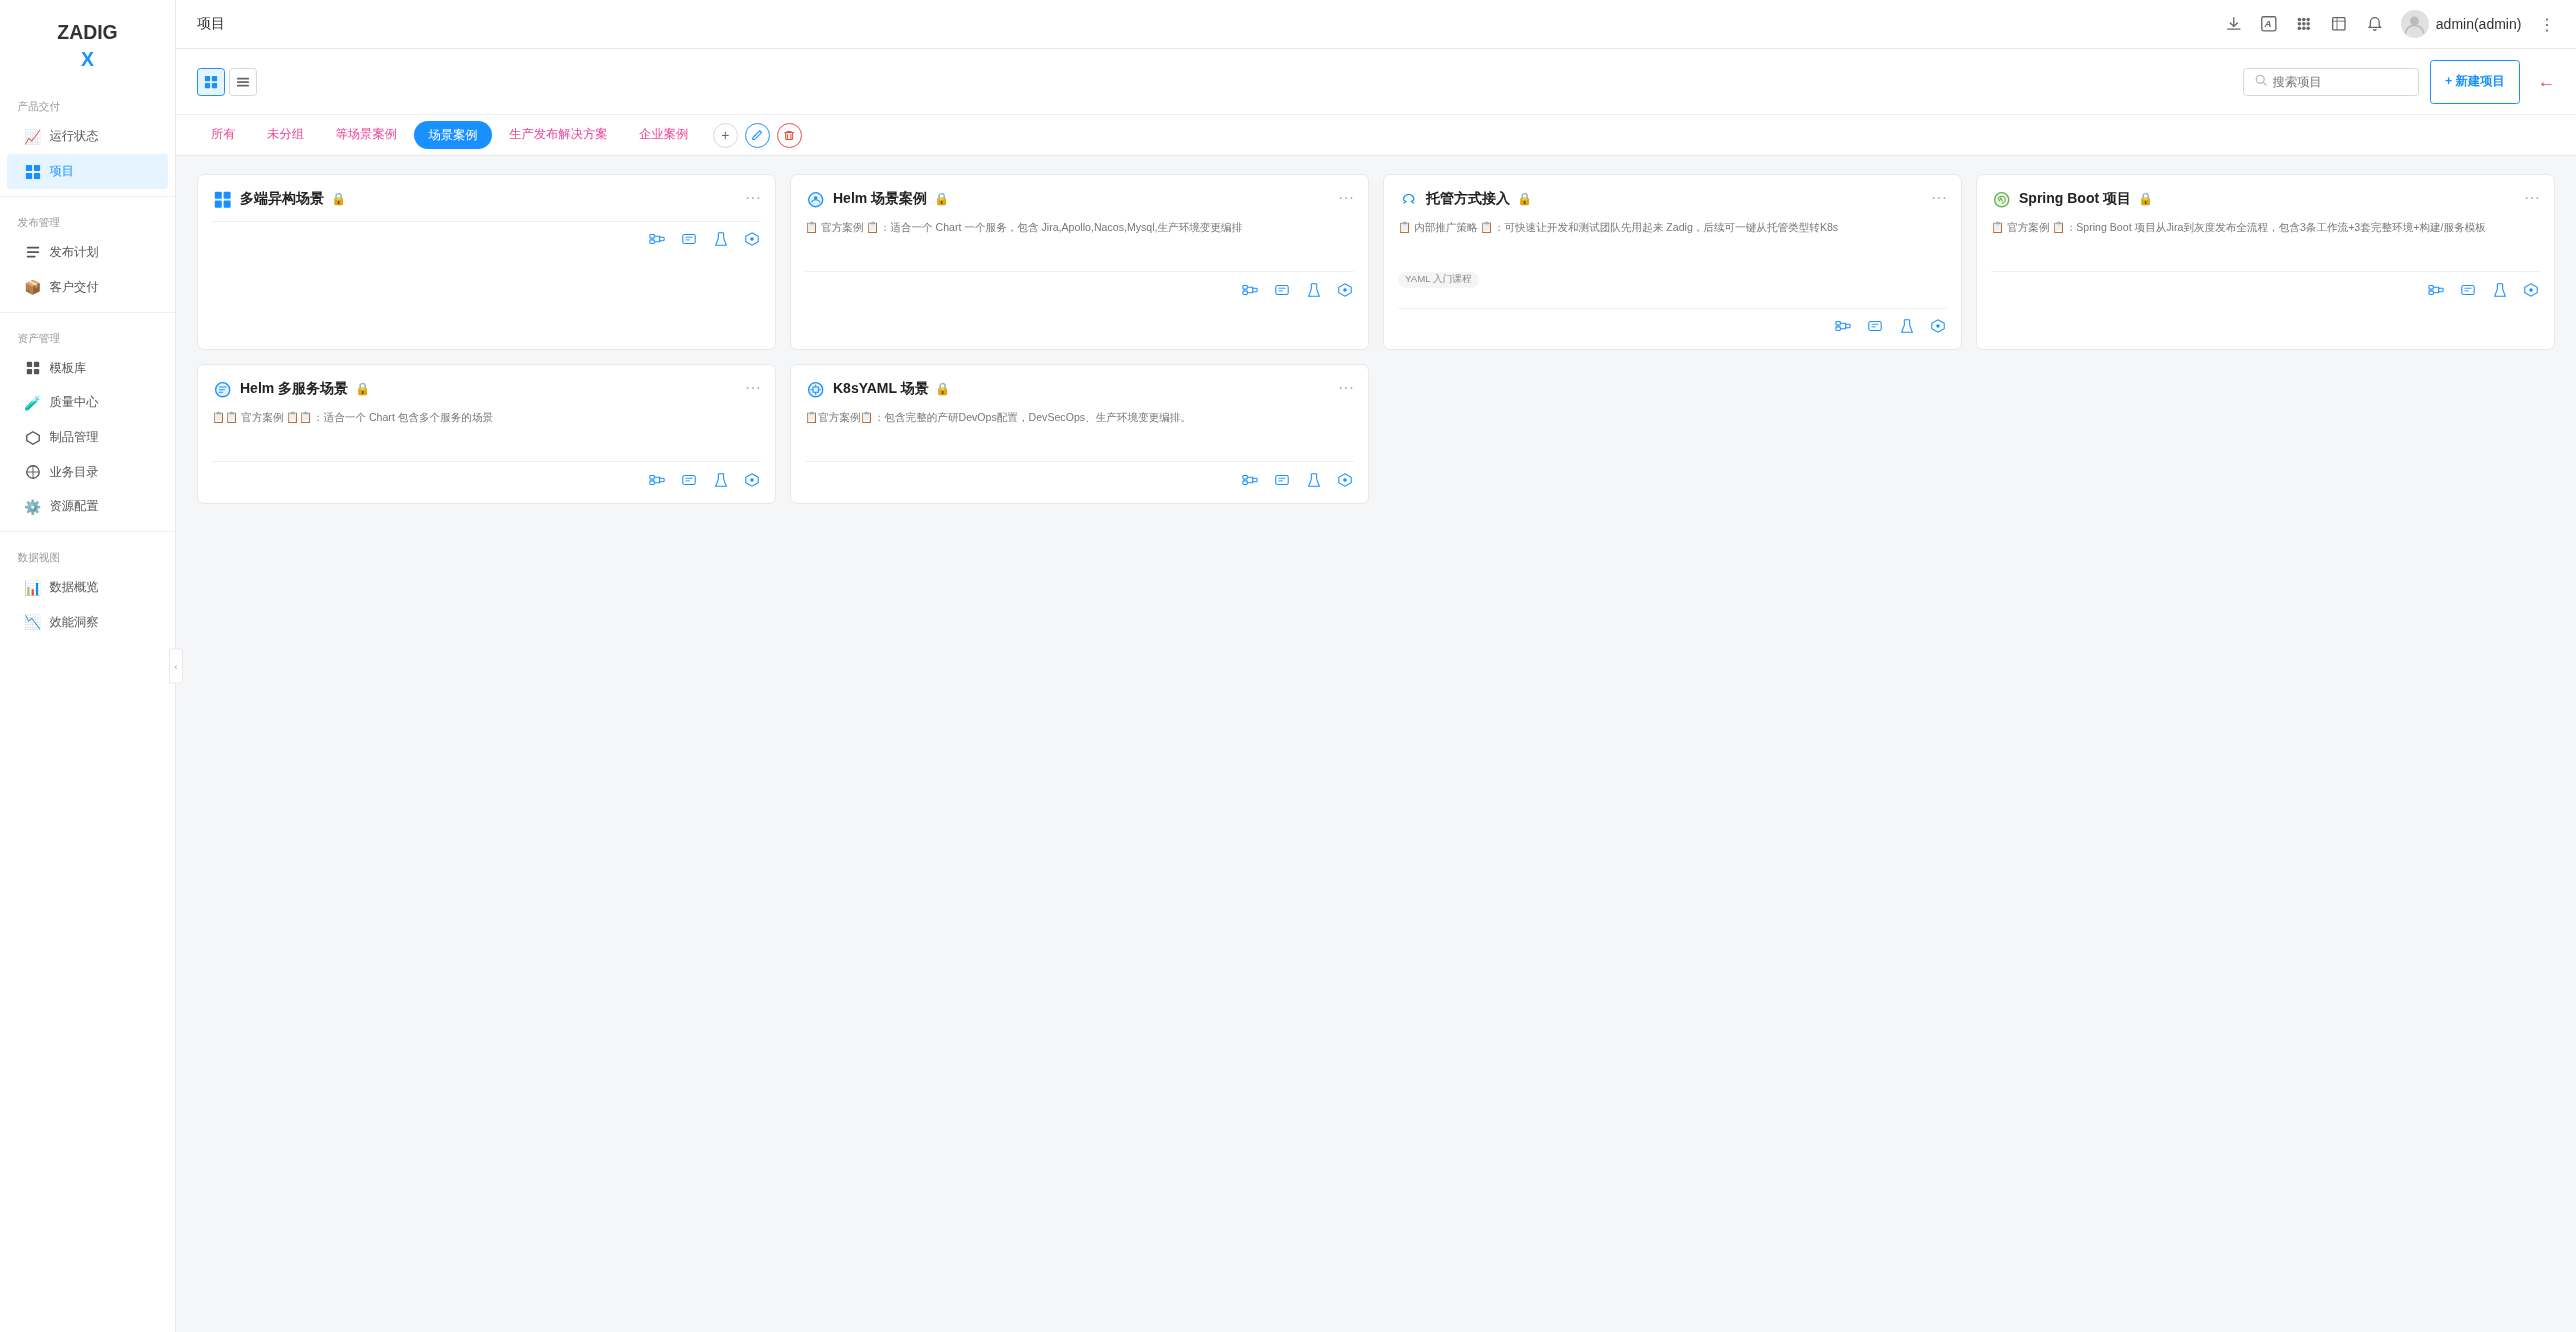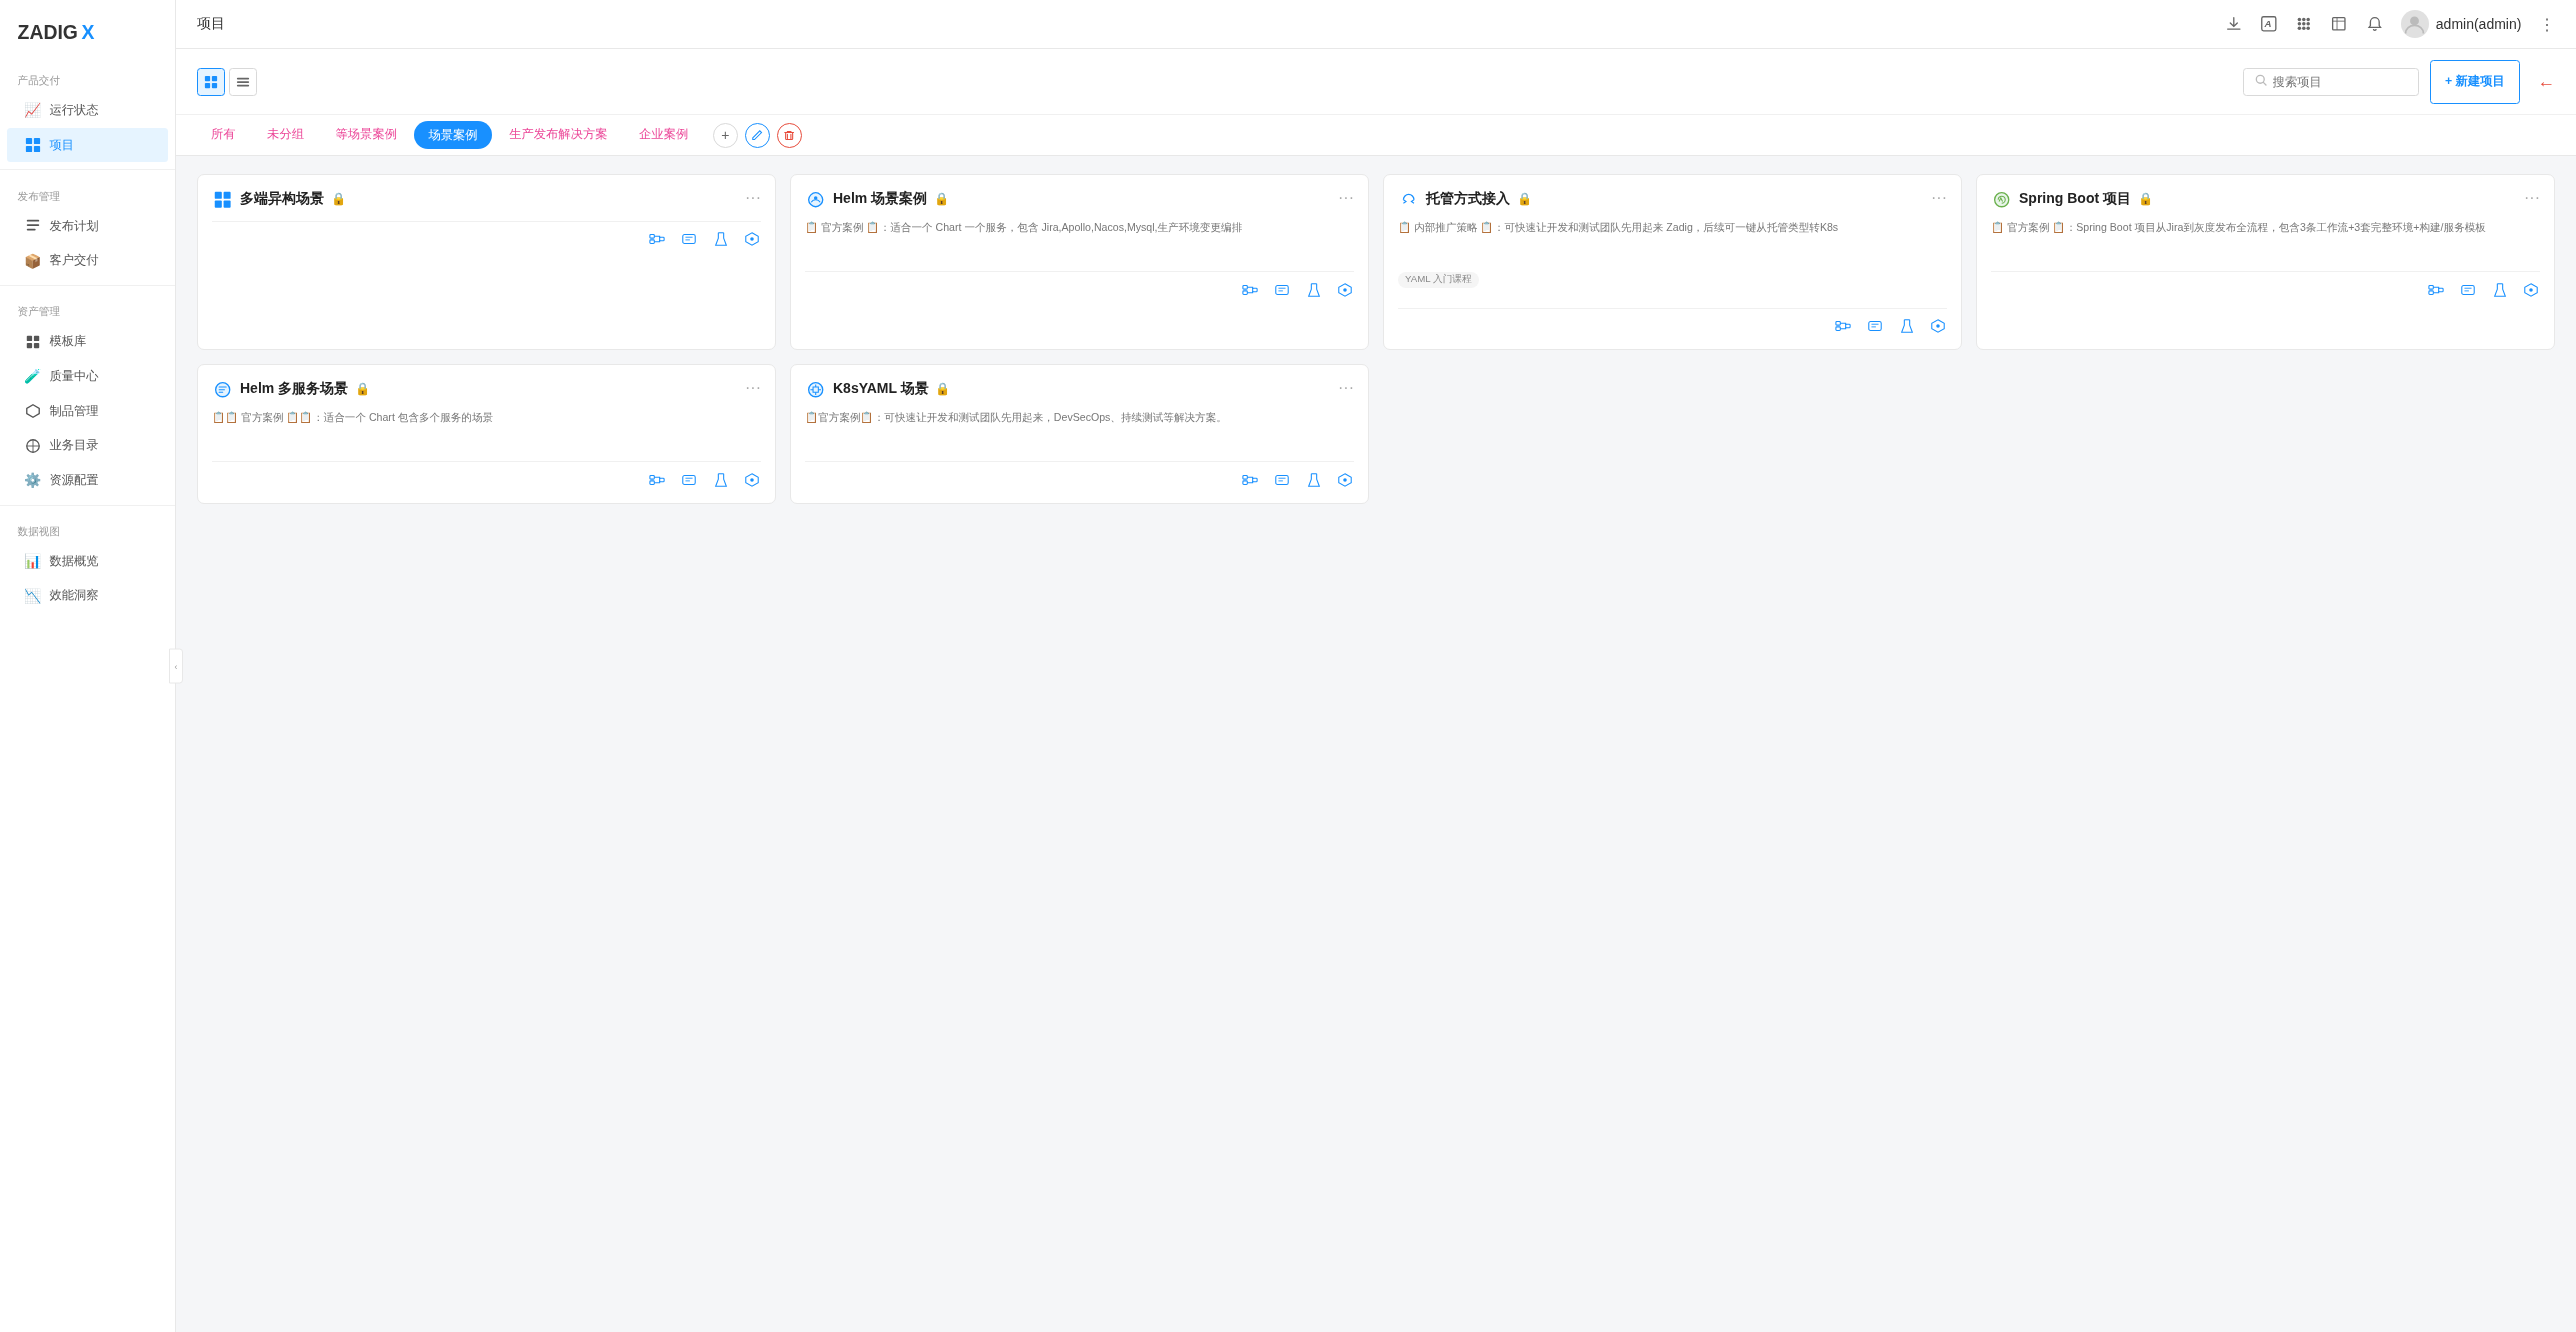--- a/index.html
+++ b/index.html
@@ -1,21 +1,21 @@
 <!DOCTYPE html>
 <html style="font-size:14px"><head>
   <meta charset="utf-8">
   <style>
     * { box-sizing: border-box; margin: 0; padding: 0; }
     body { font-family: -apple-system, BlinkMacSystemFont, "PingFang SC", "Microsoft YaHei", sans-serif; background: #f0f2f5; display: flex; height: 100vh; overflow: hidden; font-size: 12.3px; }
 
     
     .sidebar { width: 176px; min-width: 176px; background: #fff; border-right: 0.9px solid #e8e8e8; display: flex; flex-direction: column; padding: 14px 0; }
     .logo { padding: 7px 17.6px 17.6px; }
-    .logo-text { font-size: 19.4px; font-weight: bold; color: #333; display: flex; align-items: center; gap: 3.5px; }
+    .logo-text { font-size: 19.4px; font-weight: bold; color: #333; display: flex; align-items: center; gap: 3.5px; flex-direction: column; }
     .logo-x { color: #1890ff; }
     .sidebar-section-title { padding: 5.3px 17.6px; font-size: 10.6px; color: #999; font-weight: 400; margin-top: 7px; }
     .sidebar-item { display: flex; align-items: center; gap: 8.8px; padding: 8.8px 17.6px; cursor: pointer; color: #555; font-size: 12.3px; border-radius: 3.5px; margin: 0 7px; }
     .sidebar-item.active { background: #e6f4ff; color: #1890ff; font-weight: 500; }
     .sidebar-item .icon { width: 16px; height: 16px; display: flex; align-items: center; justify-content: center; color: inherit; font-size: 14px; }
     .sidebar-divider { height: 0.9px; background: #f0f0f0; margin: 7px 0; }
     .collapse-btn { position: absolute; left: 169px; top: 50%; transform: translateY(-50%); width: 14px; height: 35px; background: #fff; border: 0.9px solid #e8e8e8; border-radius: 0 3.5px 3.5px 0; display: flex; align-items: center; justify-content: center; cursor: pointer; color: #999; font-size: 8.8px; z-index: 10; }
 
     
     .main { flex: 1; display: flex; flex-direction: column; overflow: hidden; position: relative; }
@@ -523,21 +523,21 @@
                   <circle cx="11" cy="11" r="8" stroke="#1890ff" stroke-width="1.5" fill="#e6f4ff"></circle>
                   <path d="M8 8h6v6H8z" stroke="#1890ff" stroke-width="1.2" fill="none"></path>
                   <path d="M11 8v-3M11 17v-3M8 11H5M17 11h-3" stroke="#1890ff" stroke-width="1.2"></path>
                 </svg>
             </span>
             <span class="card-title">K8sYAML 场景</span>
             <span class="card-lock">🔒</span>
           </div>
           <span class="card-more">···</span>
         </div>
-        <div class="card-desc">📋官方案例📋：可快速让开发和测试团队先用起来，DevSecOps、持续测试等解决方案。</div>
+        <div class="card-desc">📋官方案例📋：包含完整的产研DevOps配置，DevSecOps、生产环境变更编排。</div>
         <div class="card-actions">
           <span class="card-action-icon">
             <svg width="16" height="16" viewBox="0 0 18 18" fill="none">
                 <rect x="1" y="4" width="5" height="4" rx="1" stroke="#1890ff" stroke-width="1.2" fill="none"></rect>
                 <rect x="1" y="10" width="5" height="4" rx="1" stroke="#1890ff" stroke-width="1.2" fill="none"></rect>
                 <rect x="12" y="7" width="5" height="4" rx="1" stroke="#1890ff" stroke-width="1.2" fill="none"></rect>
                 <path d="M6 6h3l3-0 0 2M6 12h3l3 0 0-2" stroke="#1890ff" stroke-width="1.2"></path>
               </svg>
           </span>
           <span class="card-action-icon">

